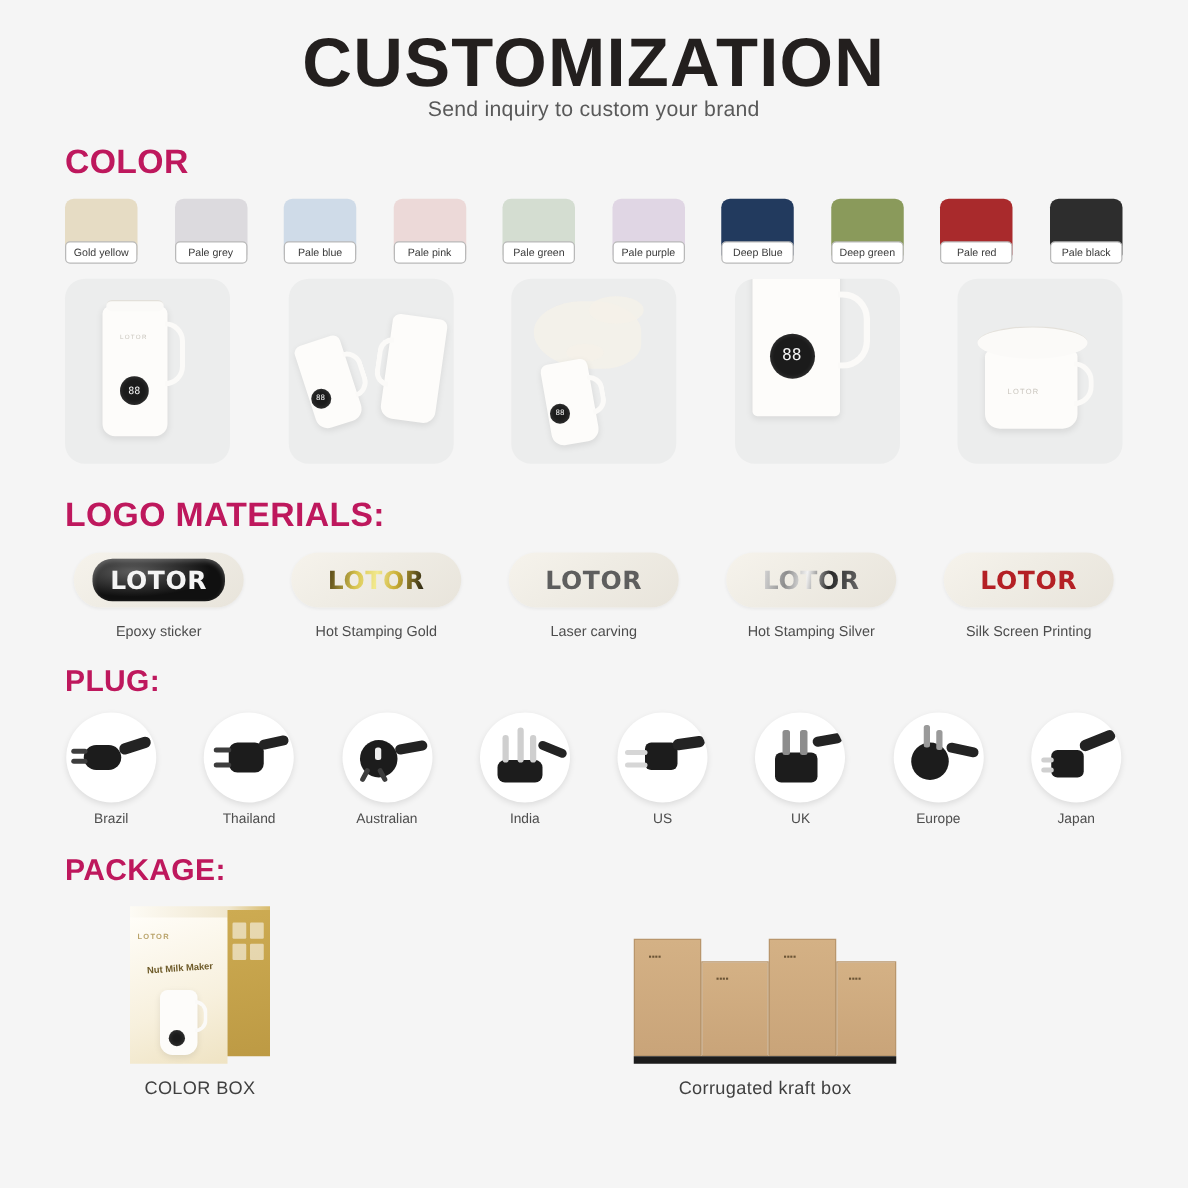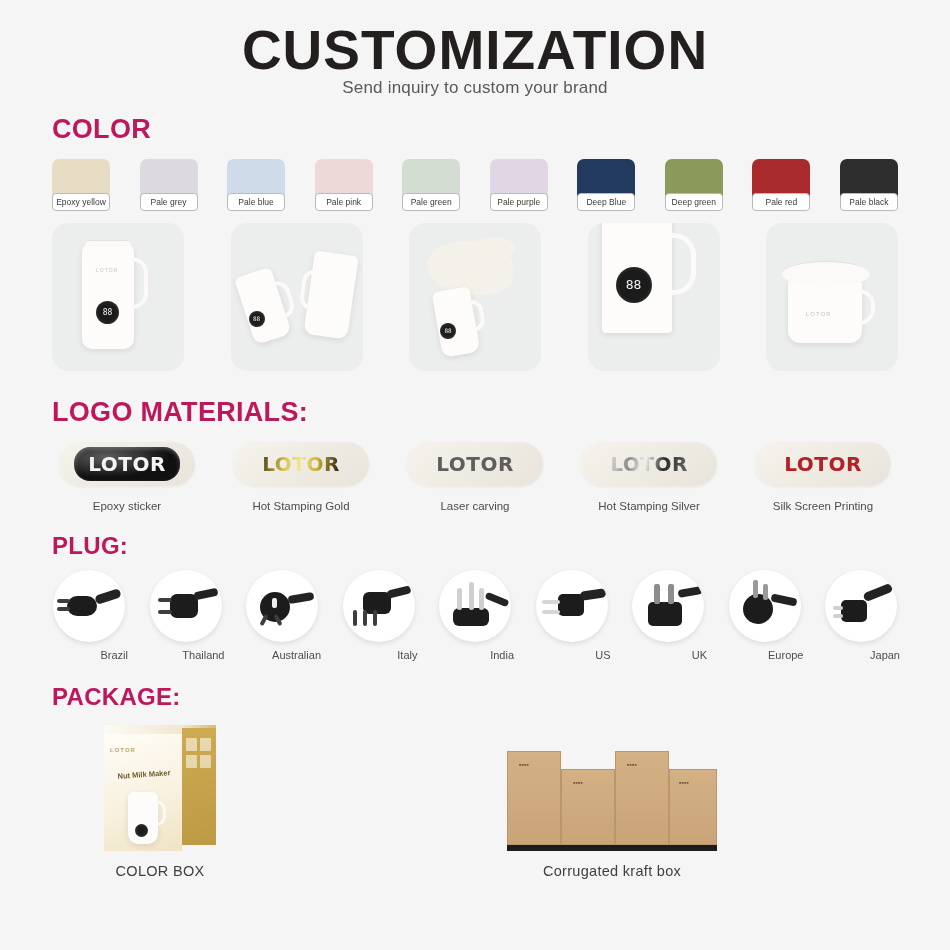--- a/index.html
+++ b/index.html
@@ -114,21 +114,21 @@
     -webkit-background-clip: text; background-clip: text; color: transparent;
   }
   .mark-red { color: #b42025; }
   .logo-caption { font-size: 11.5px; color: #4d4d4d; margin-top: 14px; }
 
   
   .plug-row {
     display: flex; margin: 10px 0 0 50px; width: 850px;
     justify-content: space-between;
   }
-  .plug-item { width: 78px; text-align: right; }
+  .plug-item { width: 78px; text-align: center; }
   .plug-circle {
     width: 72px; height: 72px; border-radius: 50%;
     background: #fff; margin: 0 auto; position: relative;
     box-shadow: 0 2px 5px rgba(0,0,0,.10);
     overflow: hidden;
   }
   .plug-caption { font-size: 11px; color: #4d4d4d; margin-top: 7px; }
   .pbody { position: absolute; background: #1c1c1c; }
   .ppin  { position: absolute; background: #3d3d3d; border-radius: 2px; }
   .pcord { position: absolute; background: #232323; border-radius: 4px; }
@@ -219,21 +219,21 @@
 
   <div class="header">
     <h1>CUSTOMIZATION</h1>
     <div class="sub">Send inquiry to custom your brand</div>
   </div>
 
   <div class="sec-title" style="margin-top:16px">COLOR</div>
   <div class="color-row" id="color-row">
       <div class="swatch">
         <div class="chip" style="background:#e6dcc4"></div>
-        <div class="chip-label">Epoxy yellow</div>
+        <div class="chip-label">Gold yellow</div>
       </div>
       <div class="swatch">
         <div class="chip" style="background:#dcdade"></div>
         <div class="chip-label">Pale grey</div>
       </div>
       <div class="swatch">
         <div class="chip" style="background:#cfdbe8"></div>
         <div class="chip-label">Pale blue</div>
       </div>
       <div class="swatch">
@@ -364,30 +364,20 @@
       </div>
       <div class="plug-item">
         <div class="plug-circle">
           <div class="pbody" style="left:14px;top:22px;width:30px;height:30px;border-radius:50%;"></div>
           <div class="ppin" style="left:16px;top:44px;width:4px;height:12px;transform:rotate(28deg);"></div>
           <div class="ppin" style="left:30px;top:44px;width:4px;height:12px;transform:rotate(-28deg);"></div>
           <div class="ppin" style="left:26px;top:28px;width:5px;height:10px;background:#ededed;"></div>
           <div class="pcord" style="left:42px;top:24px;width:26px;height:8px;border-radius:4px;transform:rotate(-10deg);"></div>
         </div>
         <div class="plug-caption">Australian</div>
-      </div>
-      <div class="plug-item">
-        <div class="plug-circle">
-          <div class="pbody" style="left:20px;top:22px;width:28px;height:22px;border-radius:6px;"></div>
-          <div class="ppin" style="left:10px;top:40px;width:4px;height:16px;"></div>
-          <div class="ppin" style="left:20px;top:40px;width:4px;height:16px;"></div>
-          <div class="ppin" style="left:30px;top:40px;width:4px;height:16px;"></div>
-          <div class="pcord" style="left:44px;top:18px;width:24px;height:8px;border-radius:4px;transform:rotate(-14deg);"></div>
-        </div>
-        <div class="plug-caption">Italy</div>
       </div>
       <div class="plug-item">
         <div class="plug-circle">
           <div class="pbody" style="left:14px;top:38px;width:36px;height:18px;border-radius:6px;"></div>
           <div class="ppin" style="left:18px;top:18px;width:5px;height:22px;background:#cfcfcf;border-radius:3px;"></div>
           <div class="ppin" style="left:30px;top:12px;width:5px;height:28px;background:#cfcfcf;border-radius:3px;"></div>
           <div class="ppin" style="left:40px;top:18px;width:5px;height:22px;background:#cfcfcf;border-radius:3px;"></div>
           <div class="pcord" style="left:46px;top:26px;width:24px;height:7px;border-radius:4px;transform:rotate(22deg);"></div>
         </div>
         <div class="plug-caption">India</div>

